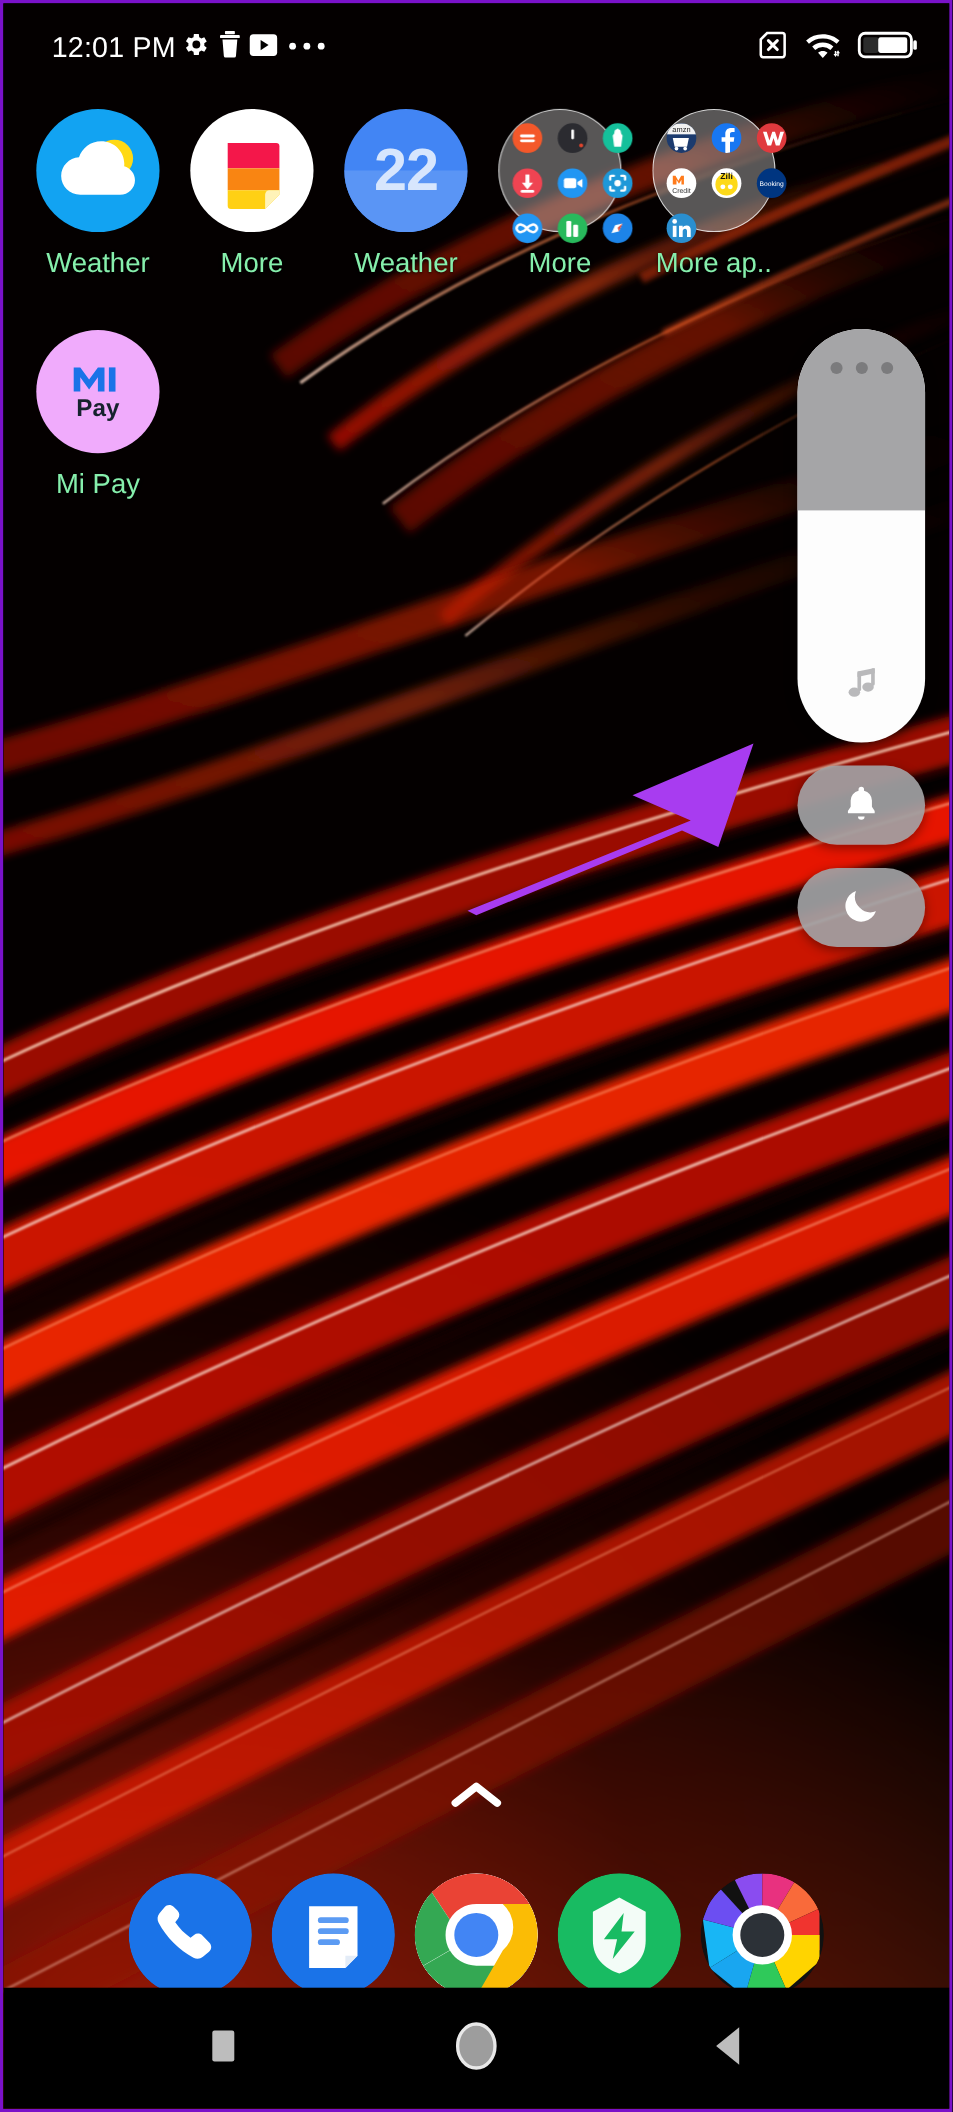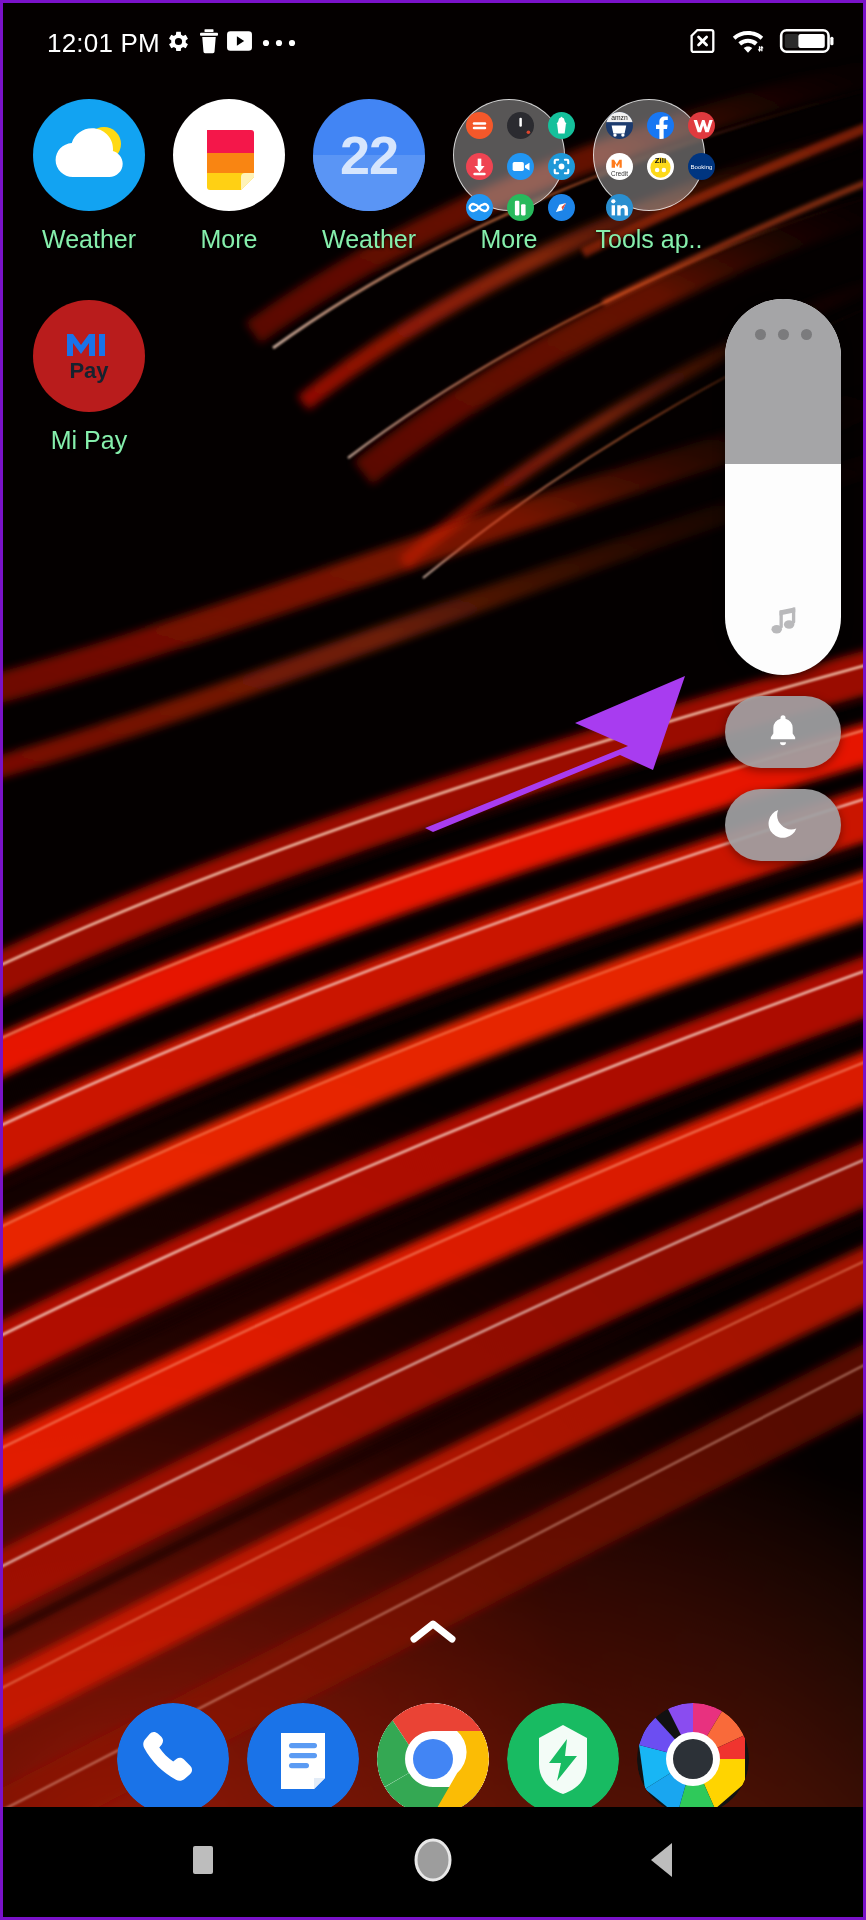--- a/index.html
+++ b/index.html
@@ -427,28 +427,28 @@
               <svg width="27" height="27" viewBox="0 0 24 24" fill="#fff">
                   <rect x="5" y="10" width="3" height="9"></rect>
                   <circle cx="6.5" cy="6.5" r="1.9"></circle>
                   <path d="M10 10h3v1.4c.6-1 1.7-1.7 3.1-1.7 2.4 0 3.4 1.5 3.4 4V19h-3v-4.6c0-1.3-.5-2-1.6-2-1 0-1.9.7-1.9 2.2V19h-3z"></path>
                 </svg>
             </div>
             <div class="mini" style="background:transparent;"></div>
             <div class="mini" style="background:transparent;"></div>
           </div>
         </div>
-        <div class="applabel">Tools ap..</div>
+        <div class="applabel">More ap..</div>
       </div>
     </div>
 
     <div class="row row2">
       <div class="app">
         <div class="icon-wrap">
-          <div class="circle" style="background:#b91c1c;flex-direction:column;">
+          <div class="circle" style="background:#f0abfc;flex-direction:column;">
             <svg width="112" height="112" viewBox="0 0 112 112">
               <path d="M34 34v22h6V43l8 11 8-11v13h6V34h-6l-8 11-8-11z" fill="#1a73e8"></path>
               <rect x="66" y="34" width="6" height="22" fill="#1a73e8"></rect>
               <path d="M30 30l10 14" stroke="#1a73e8" stroke-width="0" fill="none"></path>
               <text x="56" y="78" font-family="Liberation Sans, sans-serif" font-size="22" font-weight="600" fill="#16222e" text-anchor="middle">Pay</text>
             </svg>
           </div>
         </div>
         <div class="applabel">Mi Pay</div>
       </div>

